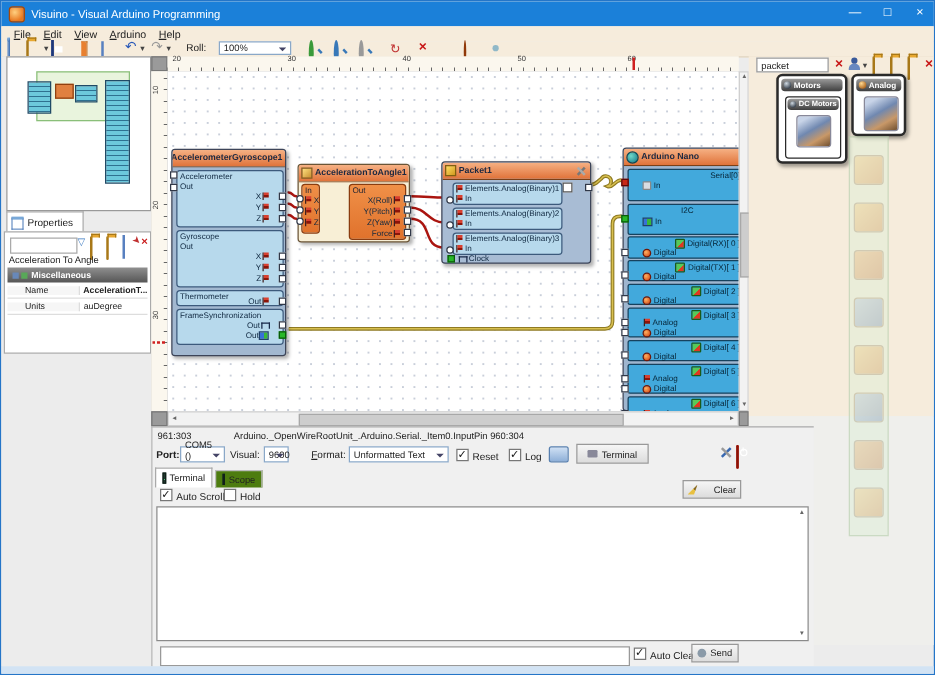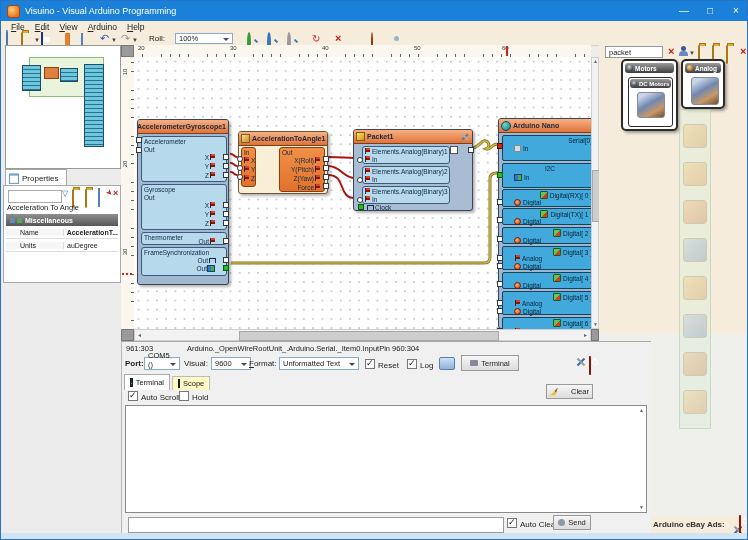--- a/index.html
+++ b/index.html
@@ -596,42 +596,42 @@
 
   <div class="abs bpanel"></div>
   <span class="abs statustxt" style="left:125px;top:343px;">961:303</span>
   <span class="abs statustxt" style="left:186px;top:343px;">Arduino._OpenWireRootUnit_.Arduino.Serial._Item0.InputPin 960:304</span>
 
   <span class="abs lbl" style="left:124px;top:358px;font-weight:bold;">Port:</span>
   <div class="abs sel" style="left:143px;top:356px;width:36px;height:13px;align-items:flex-end;">
     <span>COM5 ()</span>
     </div>
   <span class="abs lbl" style="left:183px;top:358px;">Visual:</span>
-  <div class="abs sel" style="left:210px;top:356px;width:40px;height:13px;">
+  <div class="abs sel" style="left:210px;top:356px;width:20px;height:13px;">
     <span>9600</span>
     </div>
   <span class="abs lbl" style="left:248px;top:358px;text-decoration:none;"><u>F</u>ormat:</span>
   <div class="abs sel" style="left:278px;top:356px;width:80px;height:13px;">
     <span>Unformatted Text</span>
     </div>
   <span class="abs lbl" style="left:364px;top:358px;"><span class="cb on"></span><span>Reset</span></span>
   <span class="abs lbl" style="left:406px;top:358px;"><span class="cb on"></span><span>Log</span></span>
   <span class="abs" style="left:438px;top:356px;width:14px;height:11px;background:linear-gradient(#cfe0f4,#8fb0d8);border:1px solid #5880b0;border-radius:2px;"></span>
   <div class="abs btn" style="left:460px;top:354px;width:58px;height:16px;">
     <span style="width:8px;height:6px;background:#889;border-radius:1px;margin-right:3px;"></span>
     <span>Terminal</span>
     </div>
   <span class="abs" style="left:575px;top:356px;"><span class="tools"></span></span>
   <span class="abs" style="left:588px;top:356px;"><span class="power"></span></span>
 
   <div class="abs tab" style="left:123px;top:373px;width:46px;background:#fff;border:1px solid #aaa;border-bottom:none;">
     <span class="tabicon"></span>
     <span>Terminal</span>
     </div>
-  <div class="abs tab" style="left:171px;top:375px;width:38px;height:14px;background:#fef9c3;border:1px solid #bbb;border-bottom:none;">
+  <div class="abs tab" style="left:171px;top:375px;width:38px;height:14px;background:#4d7c0f;border:1px solid #bbb;border-bottom:none;">
     <span class="tabicon" style="background-image:linear-gradient(0deg,transparent 0 2px,#58b8d8 2px 3px,transparent 3px);"></span>
     <span>Scope</span>
     </div>
 
   <div class="abs btn" style="left:545px;top:383px;width:47px;height:15px;">
     <span class="broom"></span>
     <span style="margin-left:13px;">Clear</span>
     </div>
   <span class="abs lbl" style="left:127px;top:390px;"><span class="cb on"></span><span>Auto Scroll</span></span>
   <span class="abs lbl" style="left:178px;top:390px;"><span class="cb"></span><span>Hold</span></span>
@@ -641,20 +641,15 @@
     <span class="sbarrow" style="right:2px;bottom:2px;">▼</span>
   </div>
 
   <input class="abs" style="left: 127px; top: 516px; width: 370px; height: 12px; border: 1px solid rgb(153, 153, 153); font-size: 7.5px;">
   <span class="abs lbl" style="left:506px;top:517px;"><span class="cb on"></span><span>Auto Clear</span></span>
   <div class="abs btn" style="left:552px;top:514px;width:38px;height:15px;">
     <span style="width:7px;height:7px;border-radius:50%;background:#8a9aa8;margin-right:3px;"></span>
     <span>Send</span>
     </div>
 
-  <div class="abs adstrip">
-    <span style="font-size:8px;font-weight:bold;color:#333;margin-left:2px;">Arduino eBay Ads:</span>
-    <span style="margin-left:8px;"><span class="tools"></span></span>
-    <span style="margin-left:6px;"><span class="power"></span></span>
-  </div>
 
   <div class="abs botstrip"></div>
 </div>
 
 </body></html>

